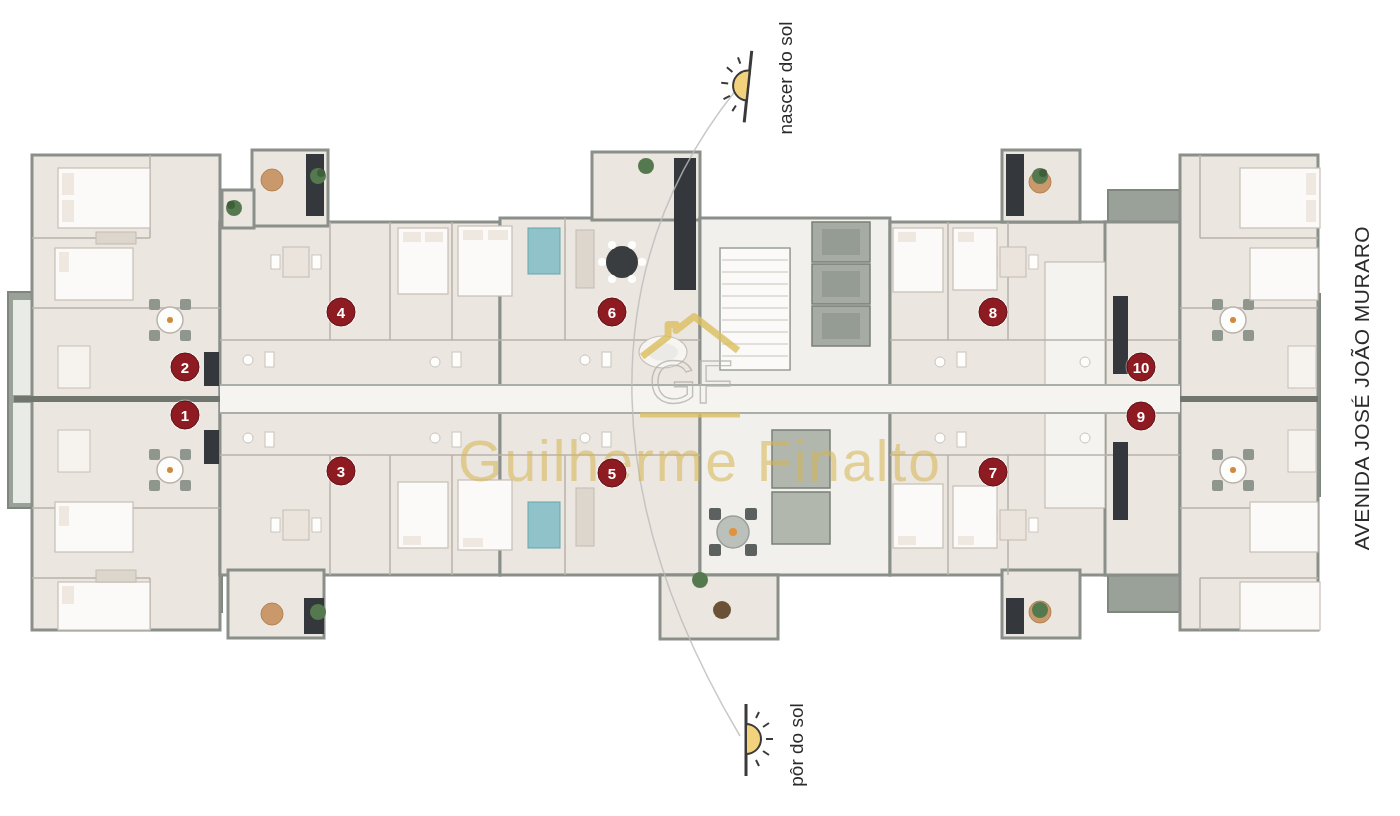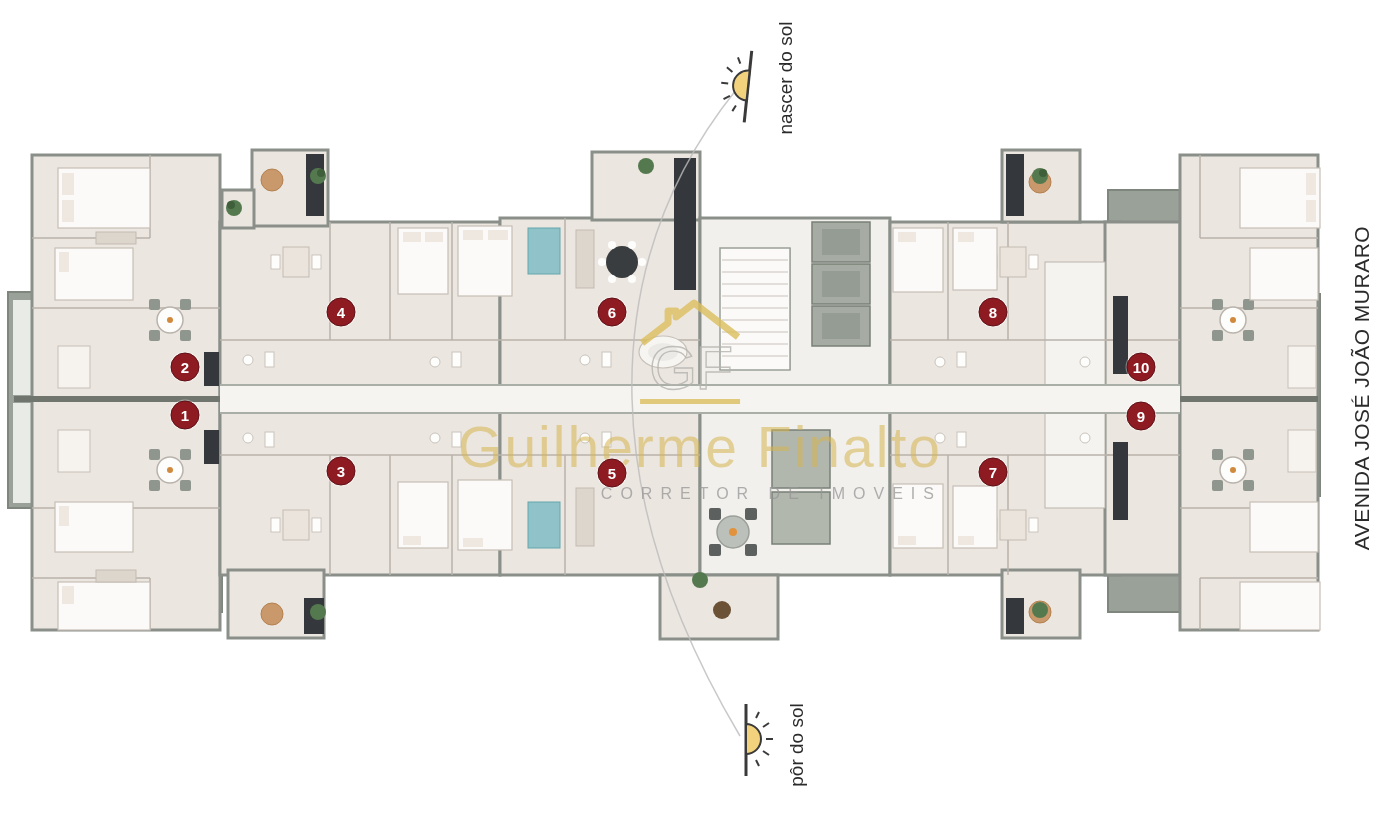--- a/index.html
+++ b/index.html
@@ -302,21 +302,20 @@
       <div class="badge" style="left: 1141px; top: 367px;">10</div>
     </div>
 
   <div class="watermark">
     <svg class="wm-logo" width="112" height="118" viewBox="0 0 112 118">
       <path d="M8 50 L34 30 L34 18 L42 18 L42 24 L60 10 L104 44" fill="none" stroke="#dcbf5e" stroke-width="7" stroke-linejoin="round"></path>
       <text x="56" y="96" text-anchor="middle" font-size="62" font-family="Liberation Sans, sans-serif" fill="none" stroke="#b5b3ae" stroke-width="1.4" letter-spacing="-2">GF</text>
       <rect x="6" y="106" width="100" height="5" fill="#dcbf5e"></rect>
     </svg>
     <div class="wm-name">Guilherme Finalto</div>
-    <div class="wm-tagline">CORRETOR DE IMOVEIS</div>
   </div>
 
   <svg class="sun-icon" style="left:716px;top:46px;transform:rotate(6deg);" width="52" height="80" viewBox="0 0 52 80">
     <line x1="32" y1="4" x2="32" y2="76" stroke="#3a3a3a" stroke-width="3"></line>
     <path d="M32 24 A15 15 0 0 0 32 54 Z" fill="#f2d27c" stroke="#3a3a3a" stroke-width="2"></path>
     <g stroke="#3a3a3a" stroke-width="2">
       <line x1="12" y1="39" x2="5" y2="39"></line>
       <line x1="15" y1="27" x2="9" y2="23"></line>
       <line x1="15" y1="51" x2="9" y2="55"></line>
       <line x1="22" y1="18" x2="19" y2="12"></line>

